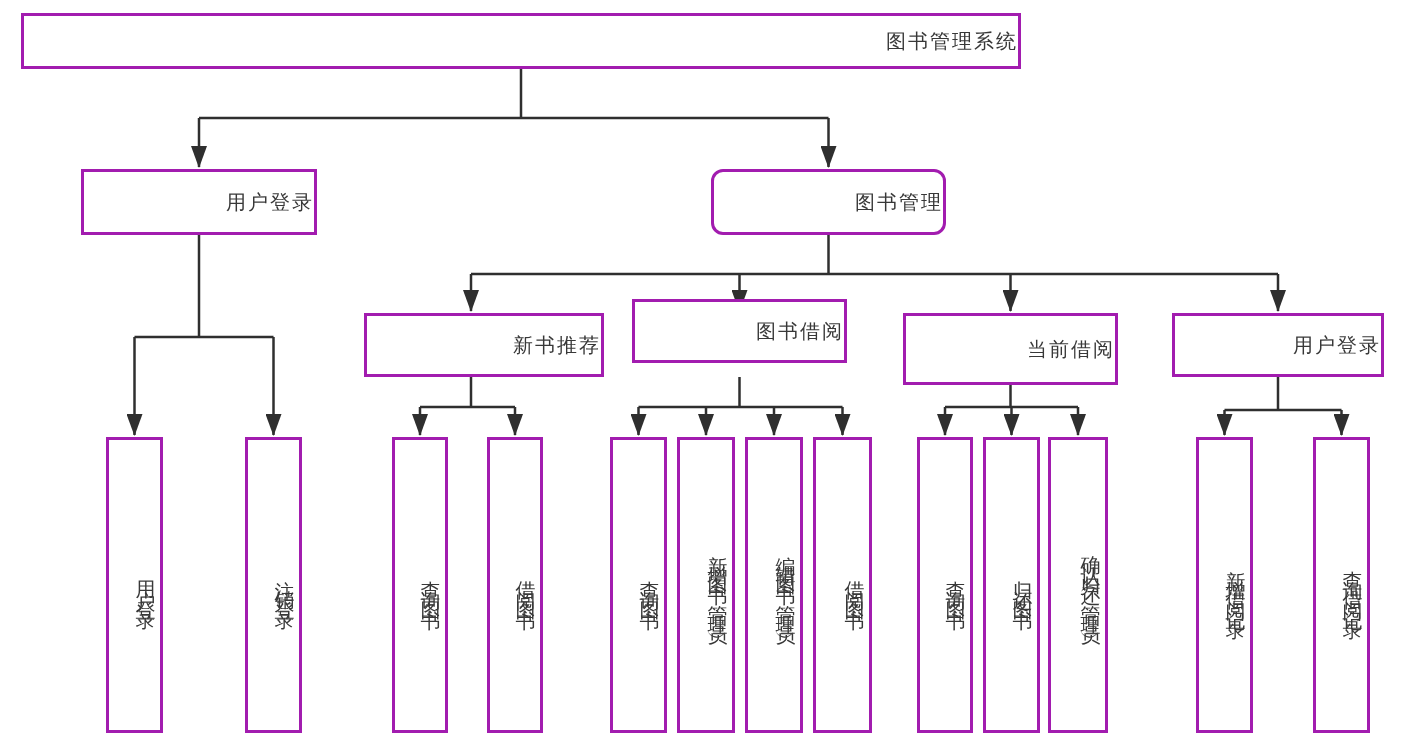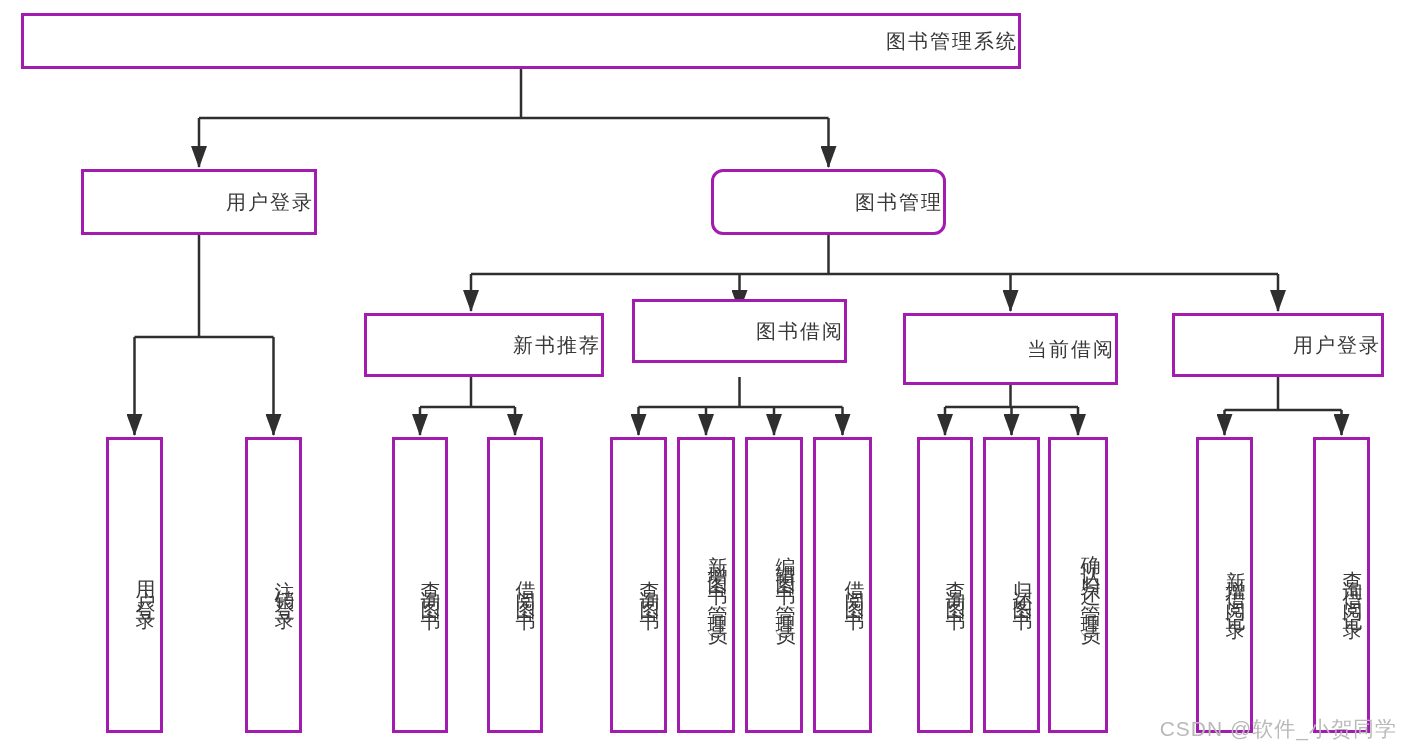--- a/index.html
+++ b/index.html
@@ -179,15 +179,14 @@
     <span class="label">确认归还（管理员）</span>
   </div>
 
   <div class="node vert" style="left:1196px; top:437px; width:57px; height:296px;">
     <span class="label">新增借阅记录</span>
   </div>
   <div class="node vert" style="left:1313px; top:437px; width:57px; height:296px;">
     <span class="label">查询借阅记录</span>
   </div>
 
-  <div class="watermark">CSDN @软件_小贺同学</div>
 
 </div>
 
 </body></html>

